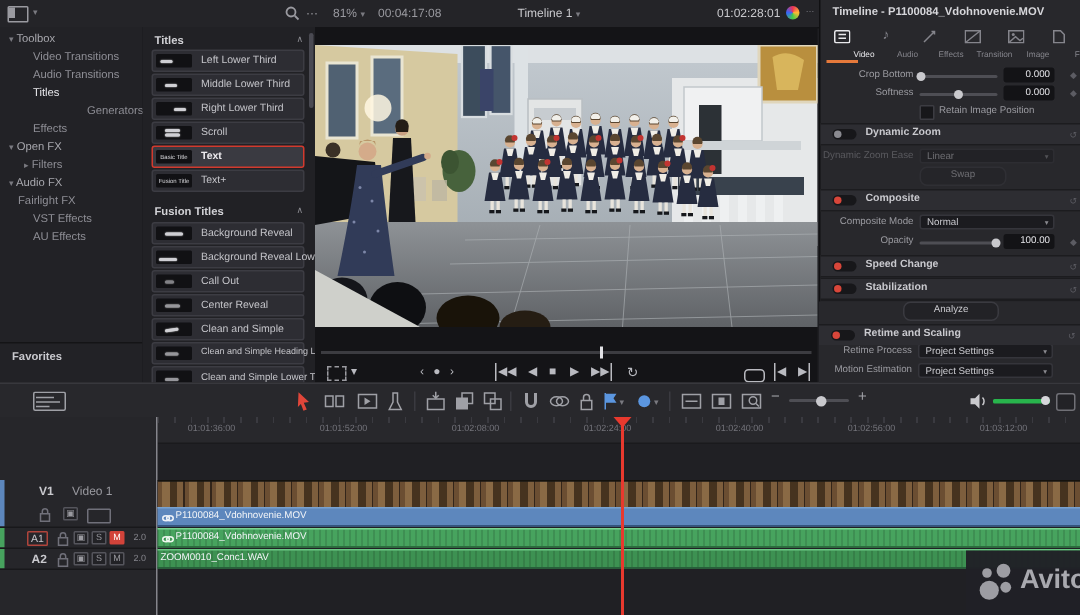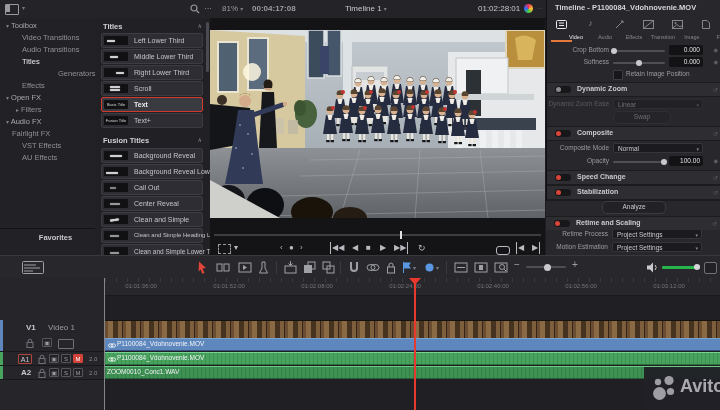--- a/index.html
+++ b/index.html
@@ -102,42 +102,42 @@
     <span class="abs" style="left:5px;top:4px;width:12px;height:9px;border:1px solid #9a9aa0;border-radius:1px;">
         <span class="abs" style="left:0;top:0;width:4px;height:7px;background:#9a9aa0;"></span>
       </span>
     <span class="tb-txt chev" style="left:22px;">▾</span>
     <svg class="abs" style="left:190px;top:4px;" width="10" height="10" viewBox="0 0 10 10">
         <circle cx="4" cy="4" r="3" fill="none" stroke="#9a9aa0" stroke-width="1.2"></circle>
         <line x1="6.5" y1="6.5" x2="9" y2="9" stroke="#9a9aa0" stroke-width="1.2"></line>
       </svg>
     <span class="tb-txt" style="left:204px;">···</span>
     <span class="tb-txt" style="left:222px;"><span>81%</span> <span class="chev">▾</span></span>
-    <span class="tb-txt dim" style="left:252px;font-weight:bold;">00:04:17:08</span>
+    <span class="tb-txt dim" style="left:252px;">00:04:17:08</span>
     <span class="tb-txt" style="left:345px;color:#c9c9cd;"><span>Timeline 1</span> <span class="chev">▾</span></span>
     <span class="tb-txt" style="left:478px;color:#c9c9cd;">01:02:28:01</span>
     <span class="abs" style="left:524px;top:4px;width:9px;height:9px;border-radius:50%;background:conic-gradient(#e35,#fb3,#4c4,#36f,#e35);"></span>
     <span class="tb-txt chev" style="left:537px;top:4px;">…</span>
   </div>
 
   <div id="libnav" class="abs">
     <div class="nav-item nav-group" style="top:2px;"><span class="chev" style="margin-left:6px;">▾</span> <span>Toolbox</span></div>
     <div class="nav-item nav-child" style="top:14px;padding-left:22px;"><span>Video Transitions</span></div>
     <div class="nav-item nav-child" style="top:26px;padding-left:22px;"><span>Audio Transitions</span></div>
     <div class="nav-item nav-sel" style="top:38px;padding-left:22px;"><span>Titles</span></div>
     <div class="nav-item nav-child" style="top:50px;padding-left:22px;margin-left:36px;"><span>Generators</span></div>
     <div class="nav-item nav-child" style="top:62px;padding-left:22px;"><span>Effects</span></div>
     <div class="nav-item nav-group" style="top:74px;"><span class="chev" style="margin-left:6px;">▾</span> <span>Open FX</span></div>
     <div class="nav-item nav-child" style="top:86px;"><span class="chev" style="margin-left:16px;">▸</span> <span>Filters</span></div>
     <div class="nav-item nav-group" style="top:98px;"><span class="chev" style="margin-left:6px;">▾</span> <span>Audio FX</span></div>
     <div class="nav-item nav-child" style="top:110px;padding-left:12px;"><span>Fairlight FX</span></div>
     <div class="nav-item nav-child" style="top:134px;padding-left:22px;"><span>AU Effects</span></div>
     <div class="nav-item nav-child" style="top:122px;padding-left:22px;"><span>VST Effects</span></div>
     <div class="abs" style="left:0;top:210px;width:95px;height:1px;background:#141416;"></div>
-    <div class="nav-item" style="top:214px;padding-left:8px;color:#c9c9ce;font-weight:bold;text-align:center;">Favorites</div>
+    <div class="nav-item" style="top:214px;padding-left:8px;color:#c9c9ce;font-weight:bold;">Favorites</div>
   </div>
 
   <div id="titles" class="abs">
     <span class="sec-hd" style="top:4px;">Titles</span>
     <span class="sec-caret" style="top:4px;">∧</span>
 
     <div class="t-item" style="top:15px;">
         <span class="t-thumb">
           <span class="t-squig" style="width:8px;left:3px;"></span>
         </span>

